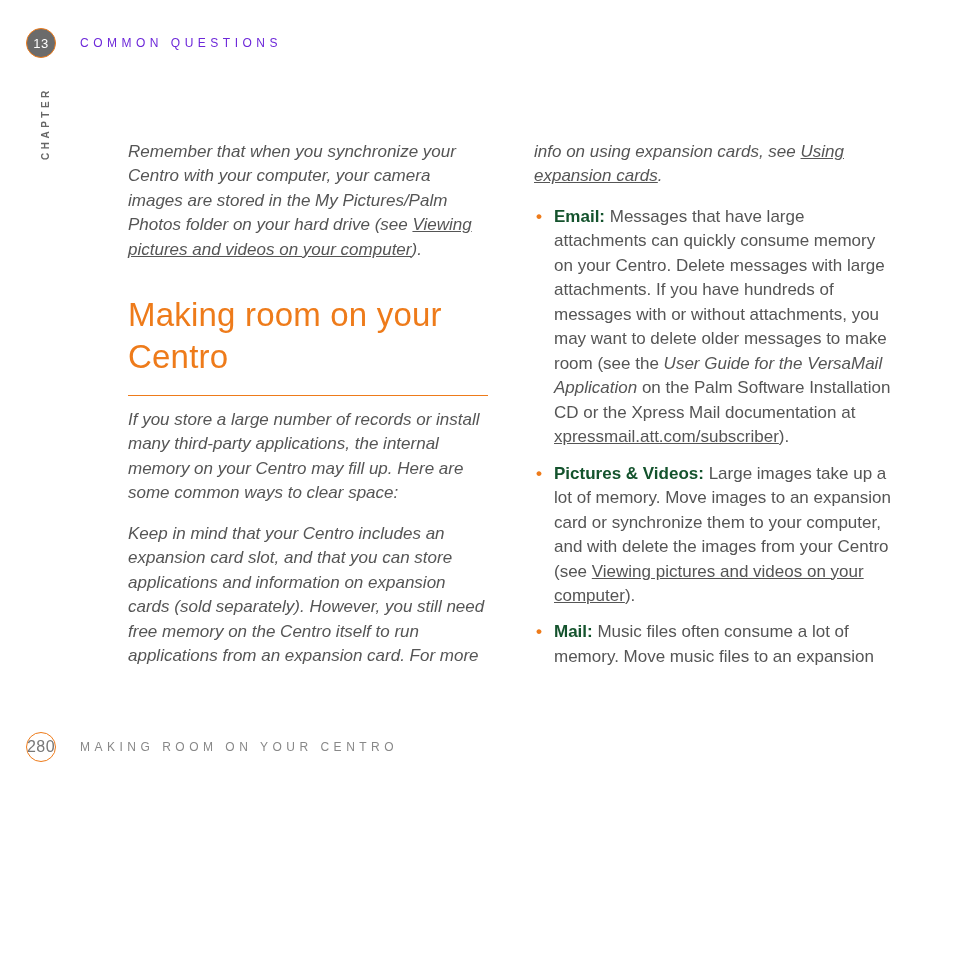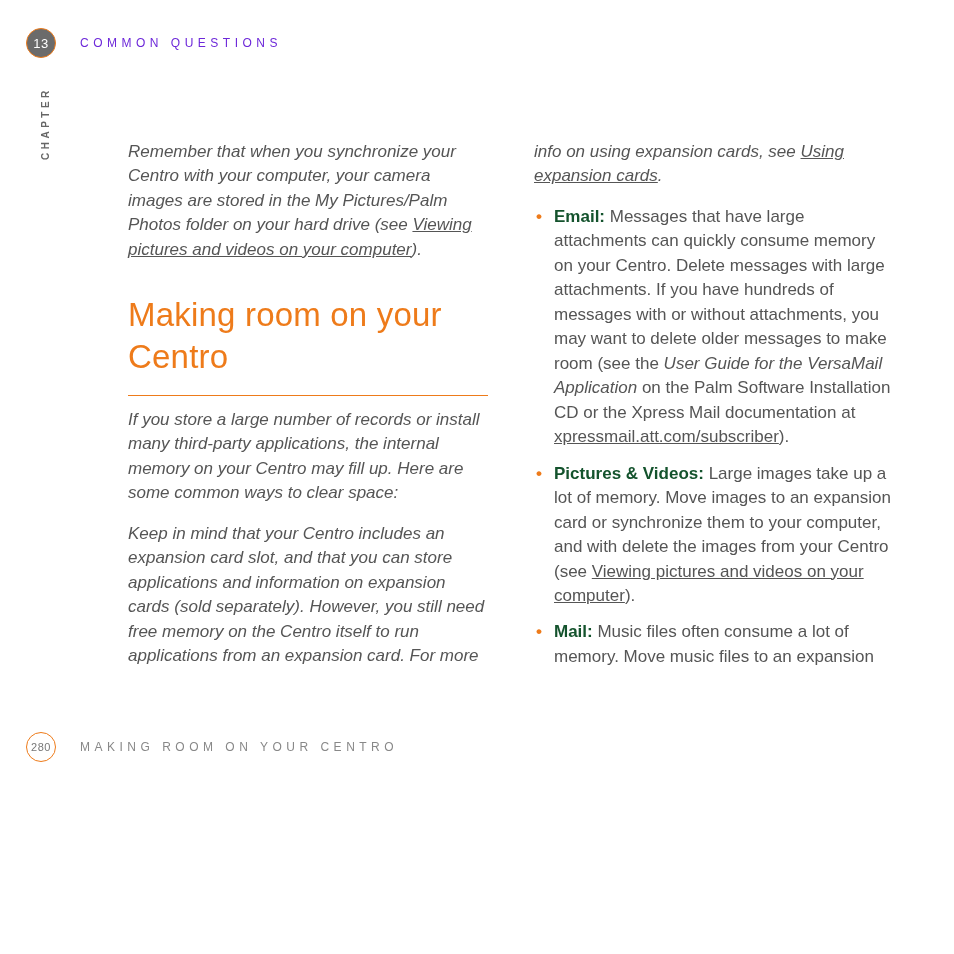--- a/index.html
+++ b/index.html
@@ -39,21 +39,21 @@
   .content li::before {
     content: "•"; position: absolute; left: -18px; top: 0; color: #ee7b1a; font-weight: bold;
   }
   .content strong { color: #14532d; font-weight: 700; }
   .content em { font-style: italic; }
 
   .page-badge {
     position: absolute; bottom: 24px; left: 26px; width: 30px; height: 30px;
     border-radius: 50%; border: 1.5px solid #ee7b1a; background: #fff;
     display: flex; align-items: center; justify-content: center;
-    color: #777; font-size: 11px; letter-spacing: 0.5px;
+    color: #777; font-size: 16px; letter-spacing: 0.5px;
   }
   .footer-label {
     position: absolute; bottom: 32px; left: 80px;
     font-size: 12px; letter-spacing: 4.5px; color: #888;
   }
 </style>
 </head>
 <body>
 
 <div class="page">

